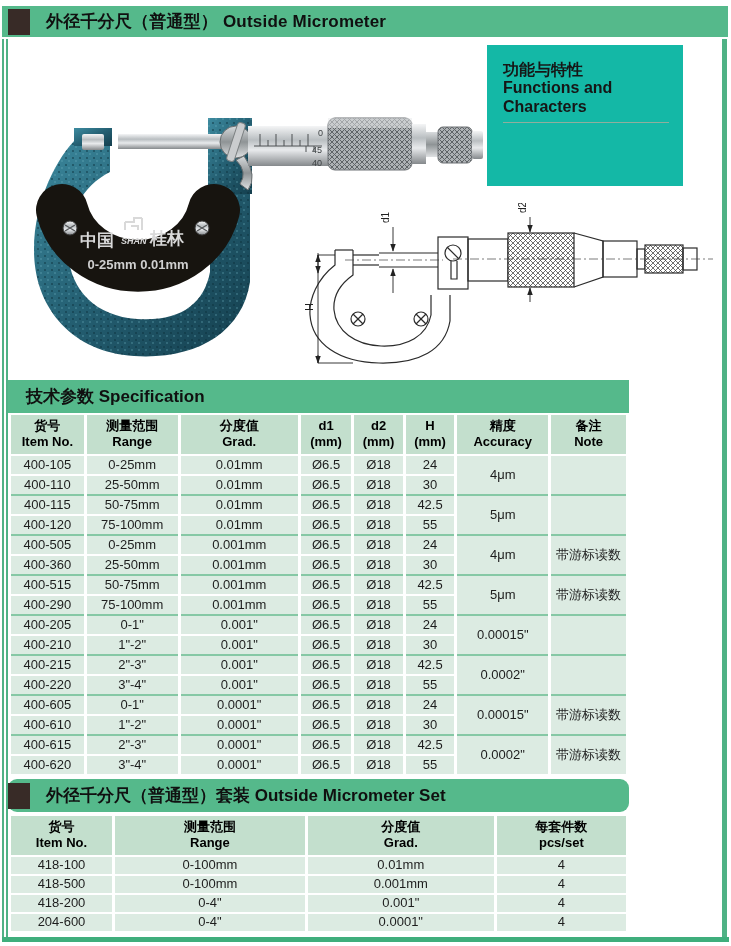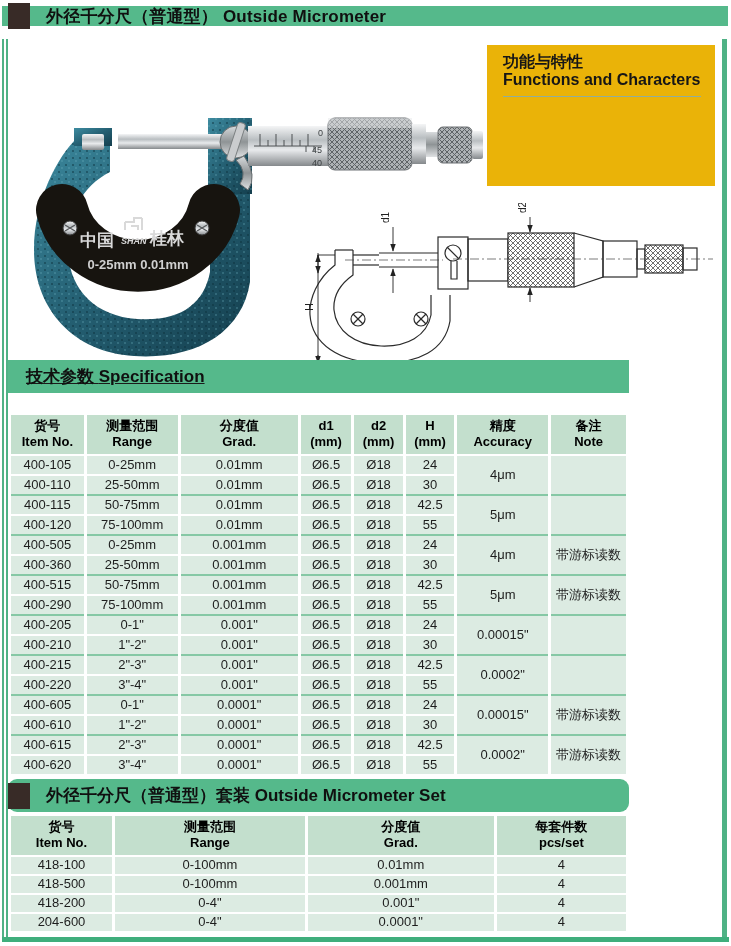--- a/index.html
+++ b/index.html
@@ -7,39 +7,39 @@
   #page { position:relative; width:731px; height:946px; background:#fff; overflow:hidden; color:#1b1b1b; }
 
   
   .edge { position:absolute; background:#4fb285; }
   #edge-left-outer { left:2px; top:39px; width:2px; bottom:4px; }
   #edge-left-inner { left:6px; top:39px; width:2px; bottom:4px; }
   #edge-right  { right:4px; top:39px; width:5px; bottom:4px; }
   #edge-bottom { left:2px; right:2px; bottom:4px; height:5px; background:#3fae7c; }
 
   
-  #title-bar { position:absolute; left:2px; right:3px; top:6px; height:20px;
+  #title-bar { position:absolute; left:2px; right:3px; top:6px; height:31px;
     background:#55b98b; display:flex; align-items:center; }
   .dark-square { width:22px; height:26px; background:#382b27; margin-left:6px; flex:0 0 auto; }
   #title-bar .t { margin-left:16px; font-size:17px; font-weight:bold; color:#101010; letter-spacing:.2px; }
 
   
-  #fn-panel { position:absolute; left:487px; top:45px; width:228px; height:141px;
-    background:#eab308; padding:8px 14px 0 16px; }
+  #fn-panel { position:absolute; left:487px; top:45px; width:196px; height:141px;
+    background:#14b8a6; padding:16px 14px 0 16px; }
   #fn-panel .fn-title { font-size:16px; font-weight:bold; line-height:1.15; color:#161616;
     padding-bottom:6px; border-bottom:1px solid #8fae9d; }
   #fn-list { list-style:none; margin-top:9px; }
   #fn-list li { position:relative; padding-left:13px; margin-bottom:11px; font-size:13px; line-height:1.3; color:#1c1c1c; }
   #fn-list li .dot { position:absolute; left:0; top:4px; width:6px; height:6px; border-radius:50%; background:#262626; }
 
   
   .section-bar { position:absolute; left:8px; width:621px; height:33px; background:#55b98b;
     display:flex; align-items:center; }
   .section-bar .t { font-size:17px; font-weight:bold; color:#101010; }
-  #spec-bar { top:360px;text-decoration:underline; }
+  #spec-bar { top:380px; }
   #spec-bar .t { margin-left:18px; }
   #set-bar { top:779px;border-radius:9px; }
   #set-bar .t { margin-left:16px; }
 
   
   table { position:absolute; left:8px; border-collapse:separate; border-spacing:3px 2px;
     table-layout:fixed; width:621px; background:#fff; }
   #spec-table { top:413px; }
   #set-table  { top:814px; }
   th { background:#c3dfcd; font-size:13px; font-weight:bold; color:#000000; text-align:center;

